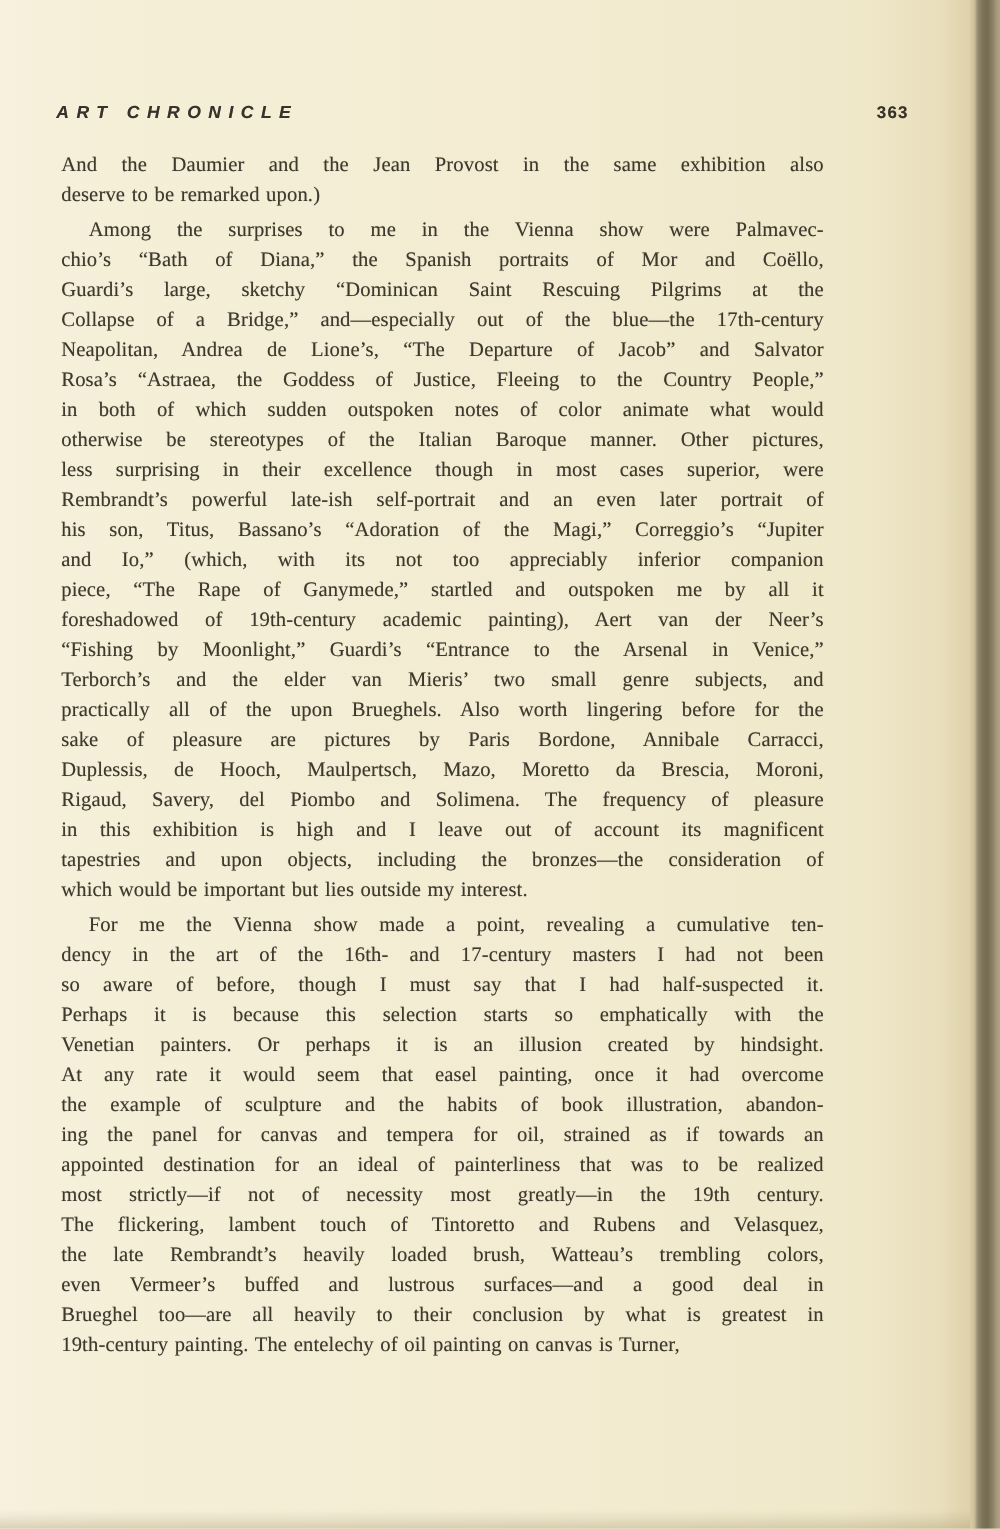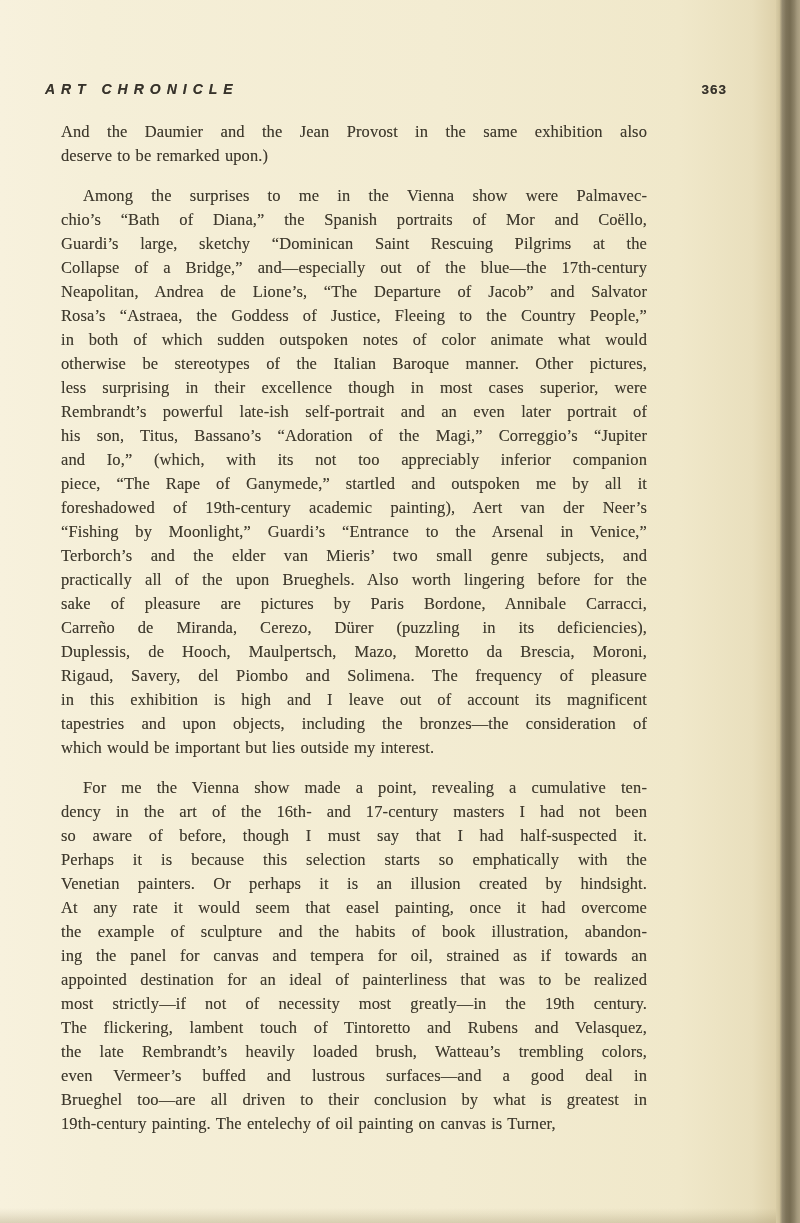--- a/index.html
+++ b/index.html
@@ -57,21 +57,21 @@
     text-shadow: 0 0 0.5px rgba(55, 50, 40, 0.55);
     margin-top: 30px;
   }
   .body-text {
     margin-top: 23px;
     width: 618px;
     font-size: 16.5px;
     color: #3e392d;
     text-shadow: 0 0 0.6px rgba(62, 57, 45, 0.45);
   }
-  .paragraph { margin: 16px; }
+  .paragraph { margin: 4px; }
   .line {
     height: 24px;
     line-height: 24px;
     text-align: justify;
     text-align-last: justify;
     word-spacing: 1px;
     letter-spacing: 0.1px;
     white-space: nowrap;
   }
   .line.last {
@@ -134,41 +134,40 @@
           <div class="line">less surprising in their excellence though in most cases superior, were</div>
           <div class="line">Rembrandt’s powerful late-ish self-portrait and an even later portrait of</div>
           <div class="line">his son, Titus, Bassano’s “Adoration of the Magi,” Correggio’s “Jupiter</div>
           <div class="line">and Io,” (which, with its not too appreciably inferior companion</div>
           <div class="line">piece, “The Rape of Ganymede,” startled and outspoken me by all it</div>
           <div class="line">foreshadowed of 19th-century academic painting), Aert van der Neer’s</div>
           <div class="line">“Fishing by Moonlight,” Guardi’s “Entrance to the Arsenal in Venice,”</div>
           <div class="line">Terborch’s and the elder van Mieris’ two small genre subjects, and</div>
           <div class="line">practically all of the upon Brueghels. Also worth lingering before for the</div>
           <div class="line">sake of pleasure are pictures by Paris Bordone, Annibale Carracci,</div>
-          <div class="line">Carreño de Miranda, Cerezo, Dürer (puzzling in its deficiencies),</div>
           <div class="line">Duplessis, de Hooch, Maulpertsch, Mazo, Moretto da Brescia, Moroni,</div>
           <div class="line">Rigaud, Savery, del Piombo and Solimena. The frequency of pleasure</div>
           <div class="line">in this exhibition is high and I leave out of account its magnificent</div>
           <div class="line">tapestries and upon objects, including the bronzes—the consideration of</div>
           <div class="line last">which would be important but lies outside my interest.</div>
         </div>
         <div class="paragraph">
           <div class="line indent">For me the Vienna show made a point, revealing a cumulative ten-</div>
           <div class="line">dency in the art of the 16th- and 17-century masters I had not been</div>
           <div class="line">so aware of before, though I must say that I had half-suspected it.</div>
           <div class="line">Perhaps it is because this selection starts so emphatically with the</div>
           <div class="line">Venetian painters. Or perhaps it is an illusion created by hindsight.</div>
           <div class="line">At any rate it would seem that easel painting, once it had overcome</div>
           <div class="line">the example of sculpture and the habits of book illustration, abandon-</div>
           <div class="line">ing the panel for canvas and tempera for oil, strained as if towards an</div>
           <div class="line">appointed destination for an ideal of painterliness that was to be realized</div>
           <div class="line">most strictly—if not of necessity most greatly—in the 19th century.</div>
           <div class="line">The flickering, lambent touch of Tintoretto and Rubens and Velasquez,</div>
           <div class="line">the late Rembrandt’s heavily loaded brush, Watteau’s trembling colors,</div>
           <div class="line">even Vermeer’s buffed and lustrous surfaces—and a good deal in</div>
-          <div class="line">Brueghel too—are all driven to their conclusion by what is greatest in</div>
+          <div class="line">Brueghel too—are all heavily to their conclusion by what is greatest in</div>
           <div class="line last">19th-century painting. The entelechy of oil painting on canvas is Turner,</div>
         </div>
       </div>
   </div>
   <div class="binding"></div>
   <div class="bottom-edge"></div>
 </div>
 
 </body></html>

